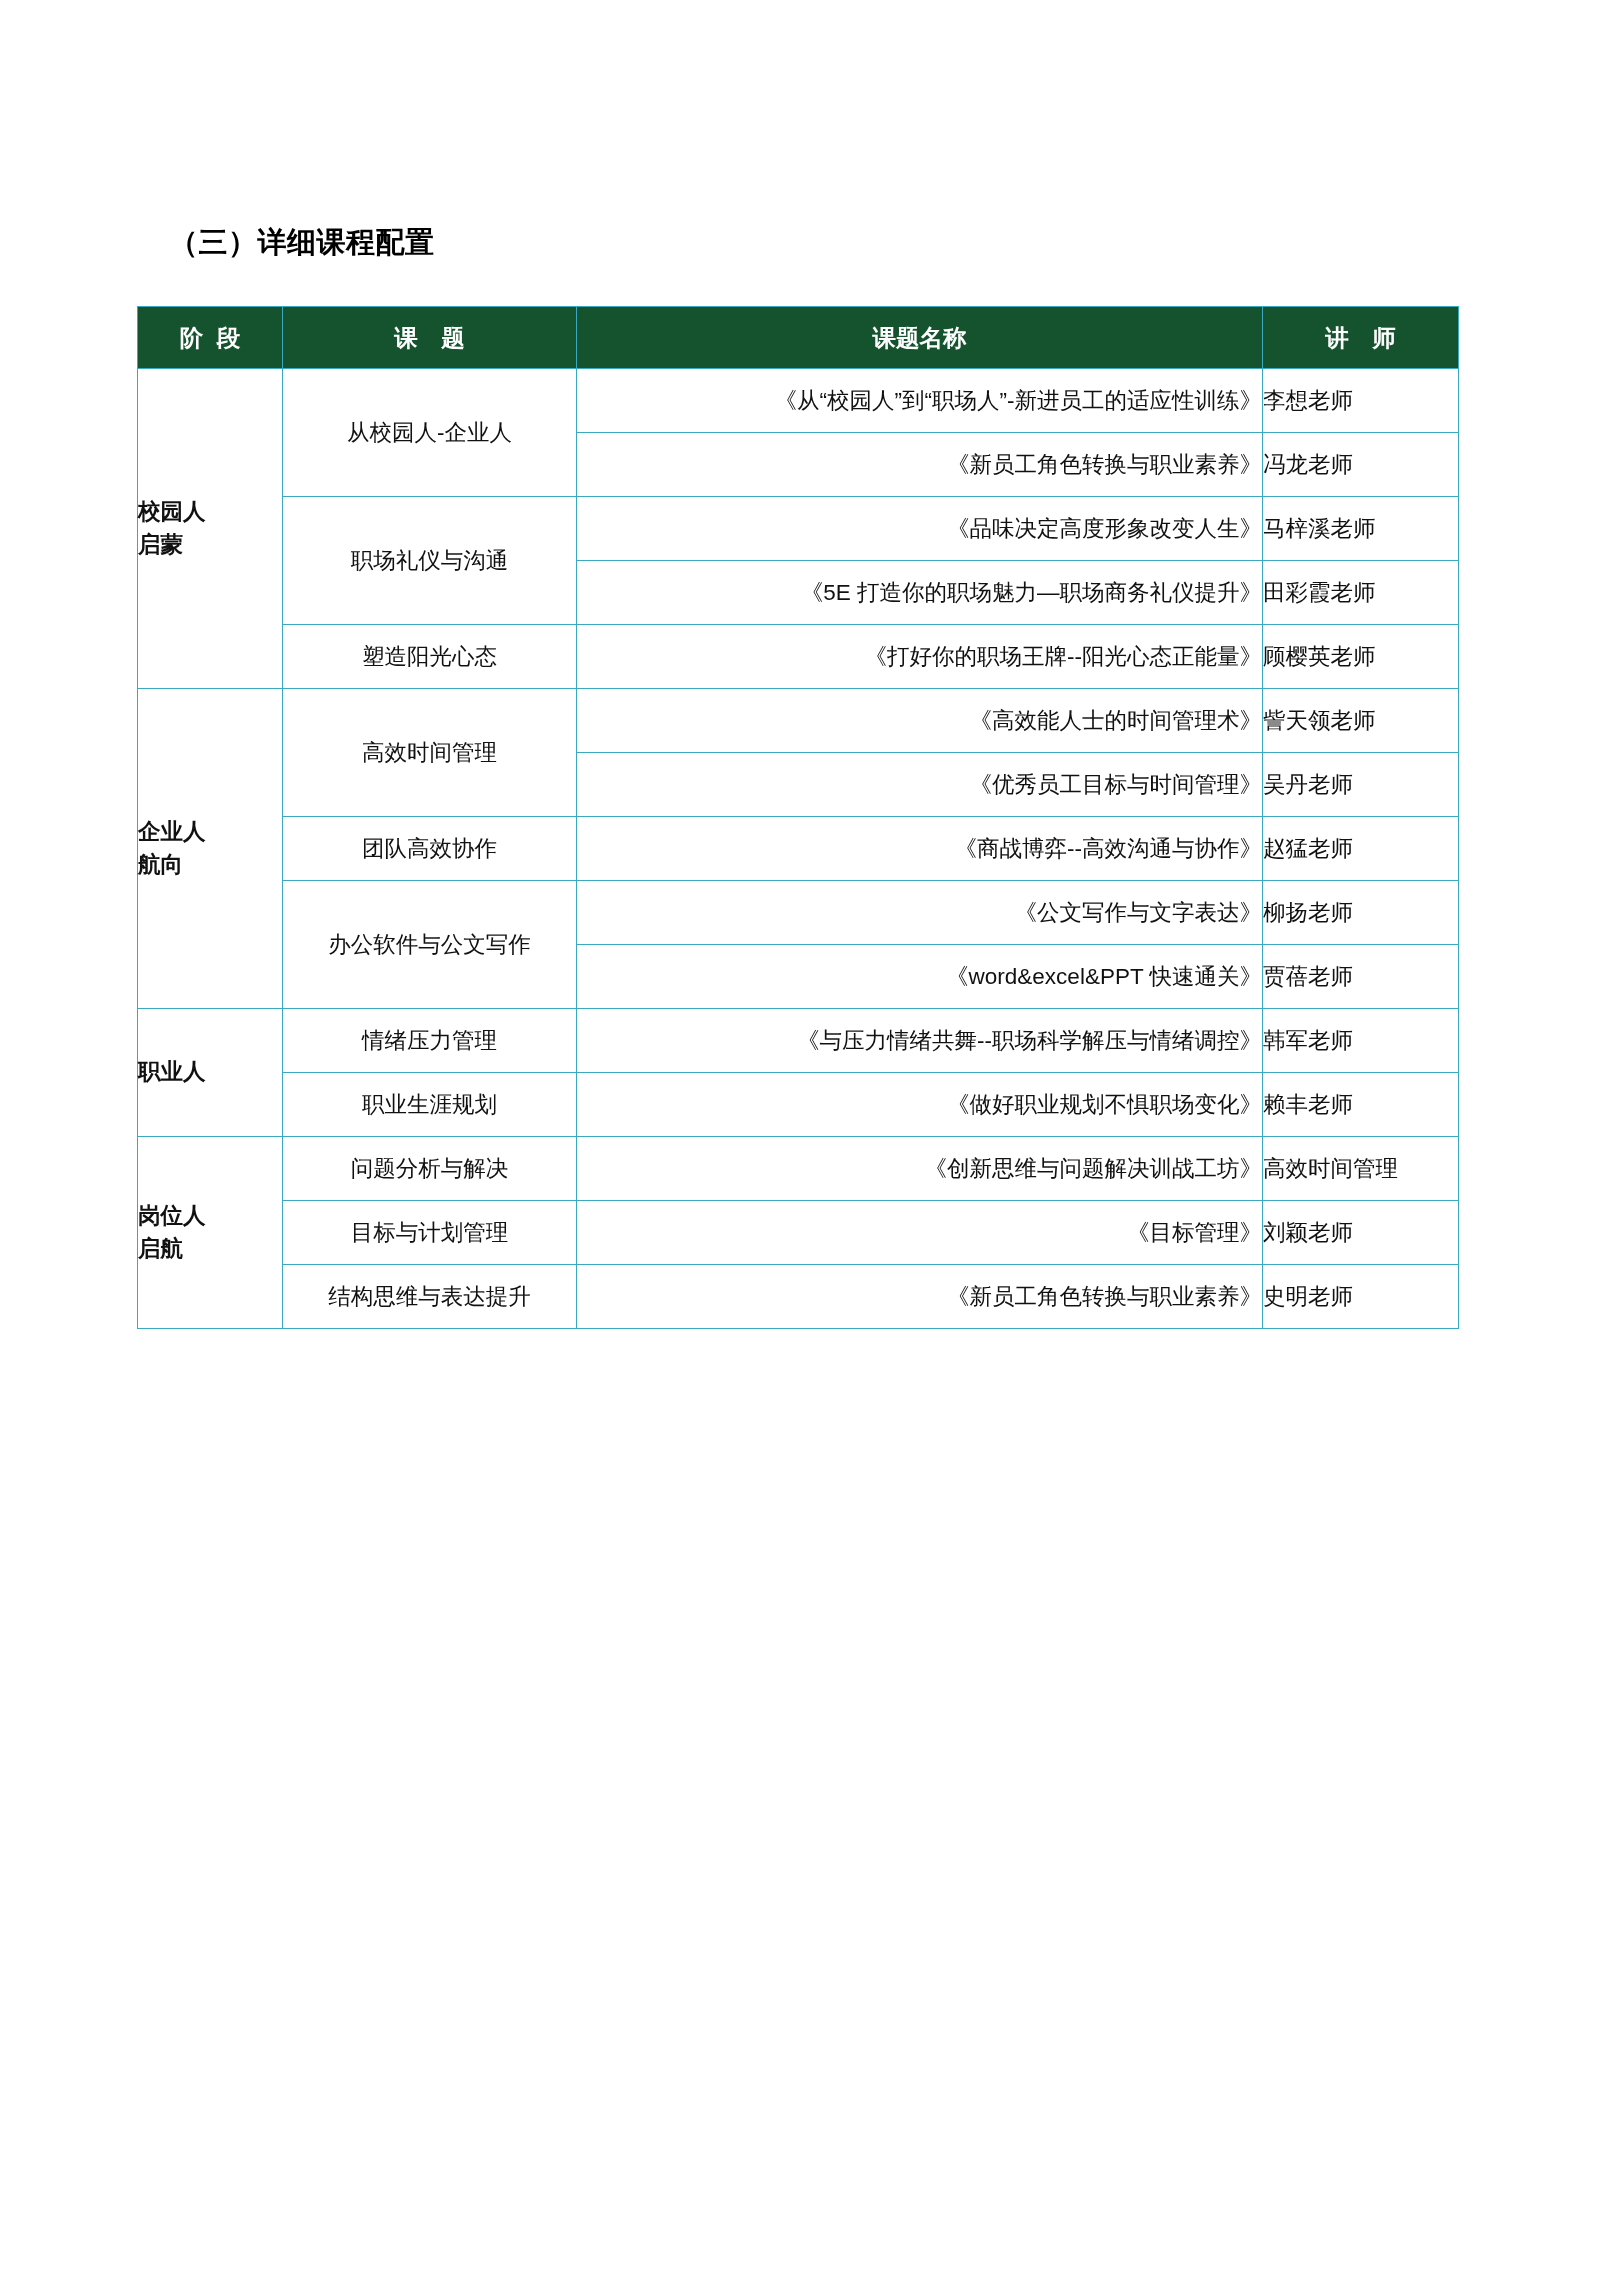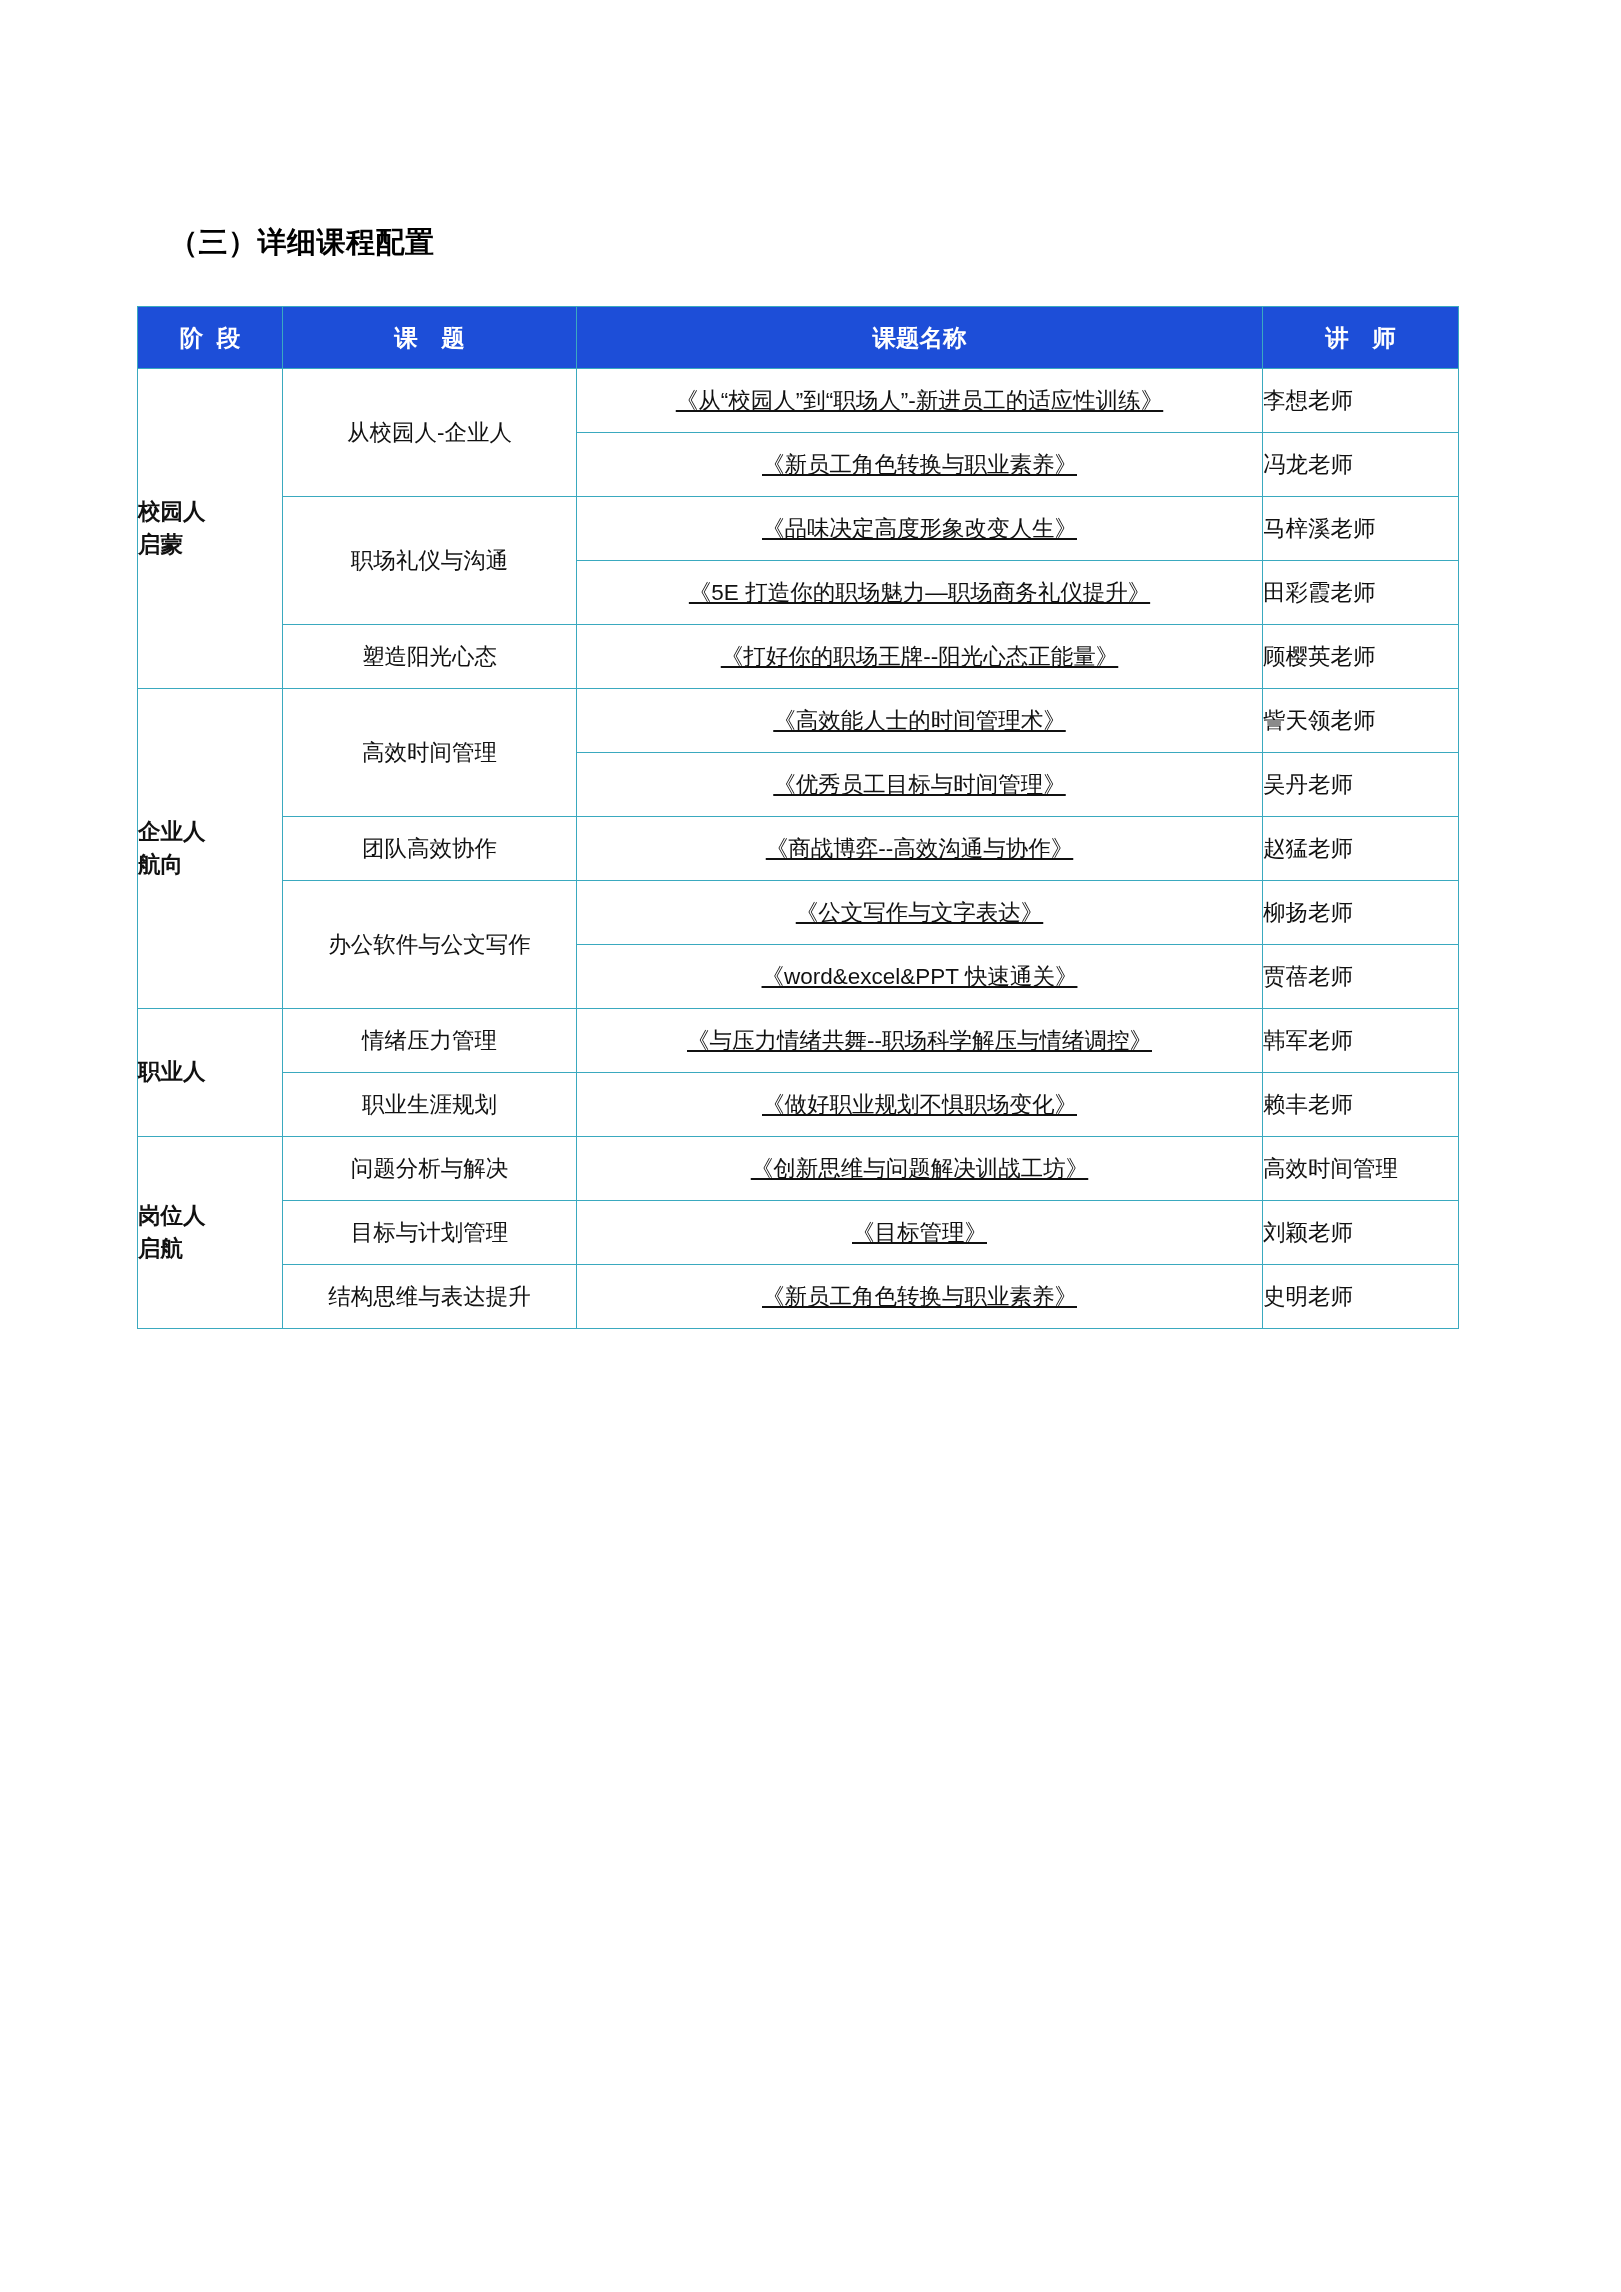--- a/index.html
+++ b/index.html
@@ -46,21 +46,21 @@
   table.course col.c-topic  { width: 294px; }
   table.course col.c-name   { width: 686px; }
   table.course col.c-teach  { width: 196px; }
 
   table.course th,
   table.course td {
     border: 1px solid #3aa9bf;
     padding: 0;
   }
   table.course thead th {
-    background: #1d4ed8;
+    background: #14532d;
     color: #ffffff;
     font-size: 23.5px;
     font-weight: bold;
     height: 61px;
     vertical-align: middle;
     border-color: #3aa9bf;
   }
   table.course thead th.spaced {
     letter-spacing: 13.7px;
     text-indent: 13.7px;
@@ -76,25 +76,24 @@
     font-weight: bold;
     font-size: 24.5px;
     line-height: 1.5;
   }
   td.topic {
     text-align: center;
     font-size: 22.5px;
     margin-top: 44px;
   }
   td.cname {
-    text-align: center;
+    text-align: right;
     padding-left: 13.7px;
     font-size: 22.5px;
     white-space: nowrap;
-    text-decoration: underline;
   }
   td.teacher {
     font-size: 22.5px;
   }
   .stage-inner {
     display: block;
     line-height: 1.45;
   }
 </style>
 </head>

